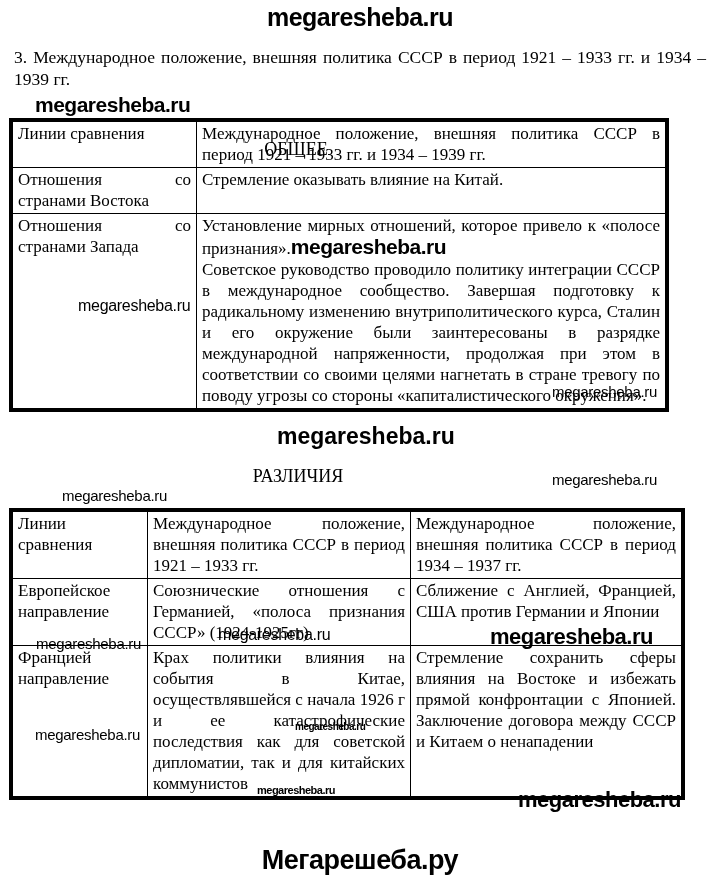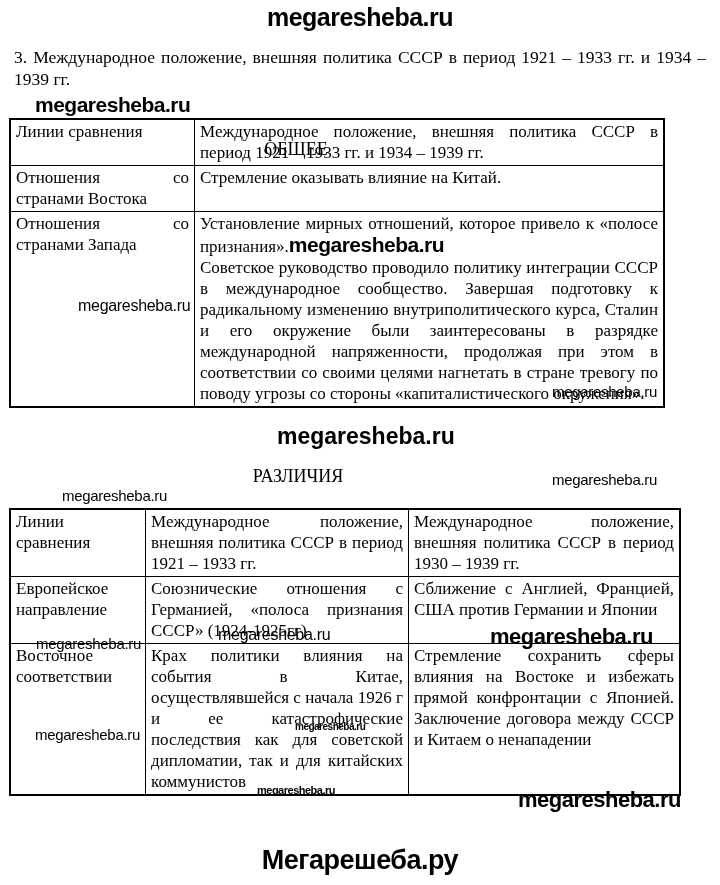--- a/index.html
+++ b/index.html
@@ -33,21 +33,21 @@
     font-size:18px;
     margin-top:44px;
   }
   .razl-title{
     top:466px;left:0;width:596px;text-align:center;
     font-size:18px;
   }
   table{
     border-collapse:collapse;table-layout:fixed;
     font-size:17px;line-height:21px;
-    border:2px solid #000000;
+    border:4px solid #000000;
   }
   td{
     border:1.5px solid #000;
     vertical-align:top;
     padding:1px 5px 2px 5px;
     text-align:justify;
   }
   .t1{top:118px;left:9px;width:631px;}
   .t1 .c1{width:173px;}
   .t1 .c2{width:458px;}
@@ -110,29 +110,29 @@
 </tbody>
   </table>
 
 <div class="abs razl-title">РАЗЛИЧИЯ</div>
 
 <table class="abs t2">
   <tbody>
       <tr>
     <td class="c1">Линии сравнения</td>
     <td class="c2">Международное положение, внешняя политика СССР в период 1921 – 1933 гг.</td>
-    <td class="c3">Международное положение, внешняя политика СССР в период 1930 – 1939 гг.</td>
+    <td class="c3">Международное положение, внешняя политика СССР в период 1934 – 1937 гг.</td>
   </tr>
   <tr>
     <td class="c1">Европейское направление</td>
     <td class="c2">Союзнические отношения с Германией, «полоса признания СССР» (1924-1925гг)</td>
     <td class="c3">Сближение с Англией, Францией, США против Германии и Японии</td>
   </tr>
   <tr>
-    <td class="c1">Восточное соответствии</td>
+    <td class="c1">Францией направление</td>
     <td class="c2">Крах политики влияния на события в Китае, осуществлявшейся с начала 1926 г и ее катастрофические последствия как для советской дипломатии, так и для китайских коммунистов</td>
     <td class="c3">Стремление сохранить сферы влияния на Востоке и избежать прямой конфронтации с Японией. Заключение договора между СССР и Китаем о ненападении</td>
   </tr>
 </tbody>
   </table>
 
 <div class="abs wm-reg  wm-a">megaresheba.ru</div>
 <div class="abs wm-reg  wm-b">megaresheba.ru</div>
 <div class="abs wm-bold wm-c">megaresheba.ru</div>
 <div class="abs wm-reg  wm-d">megaresheba.ru</div>

